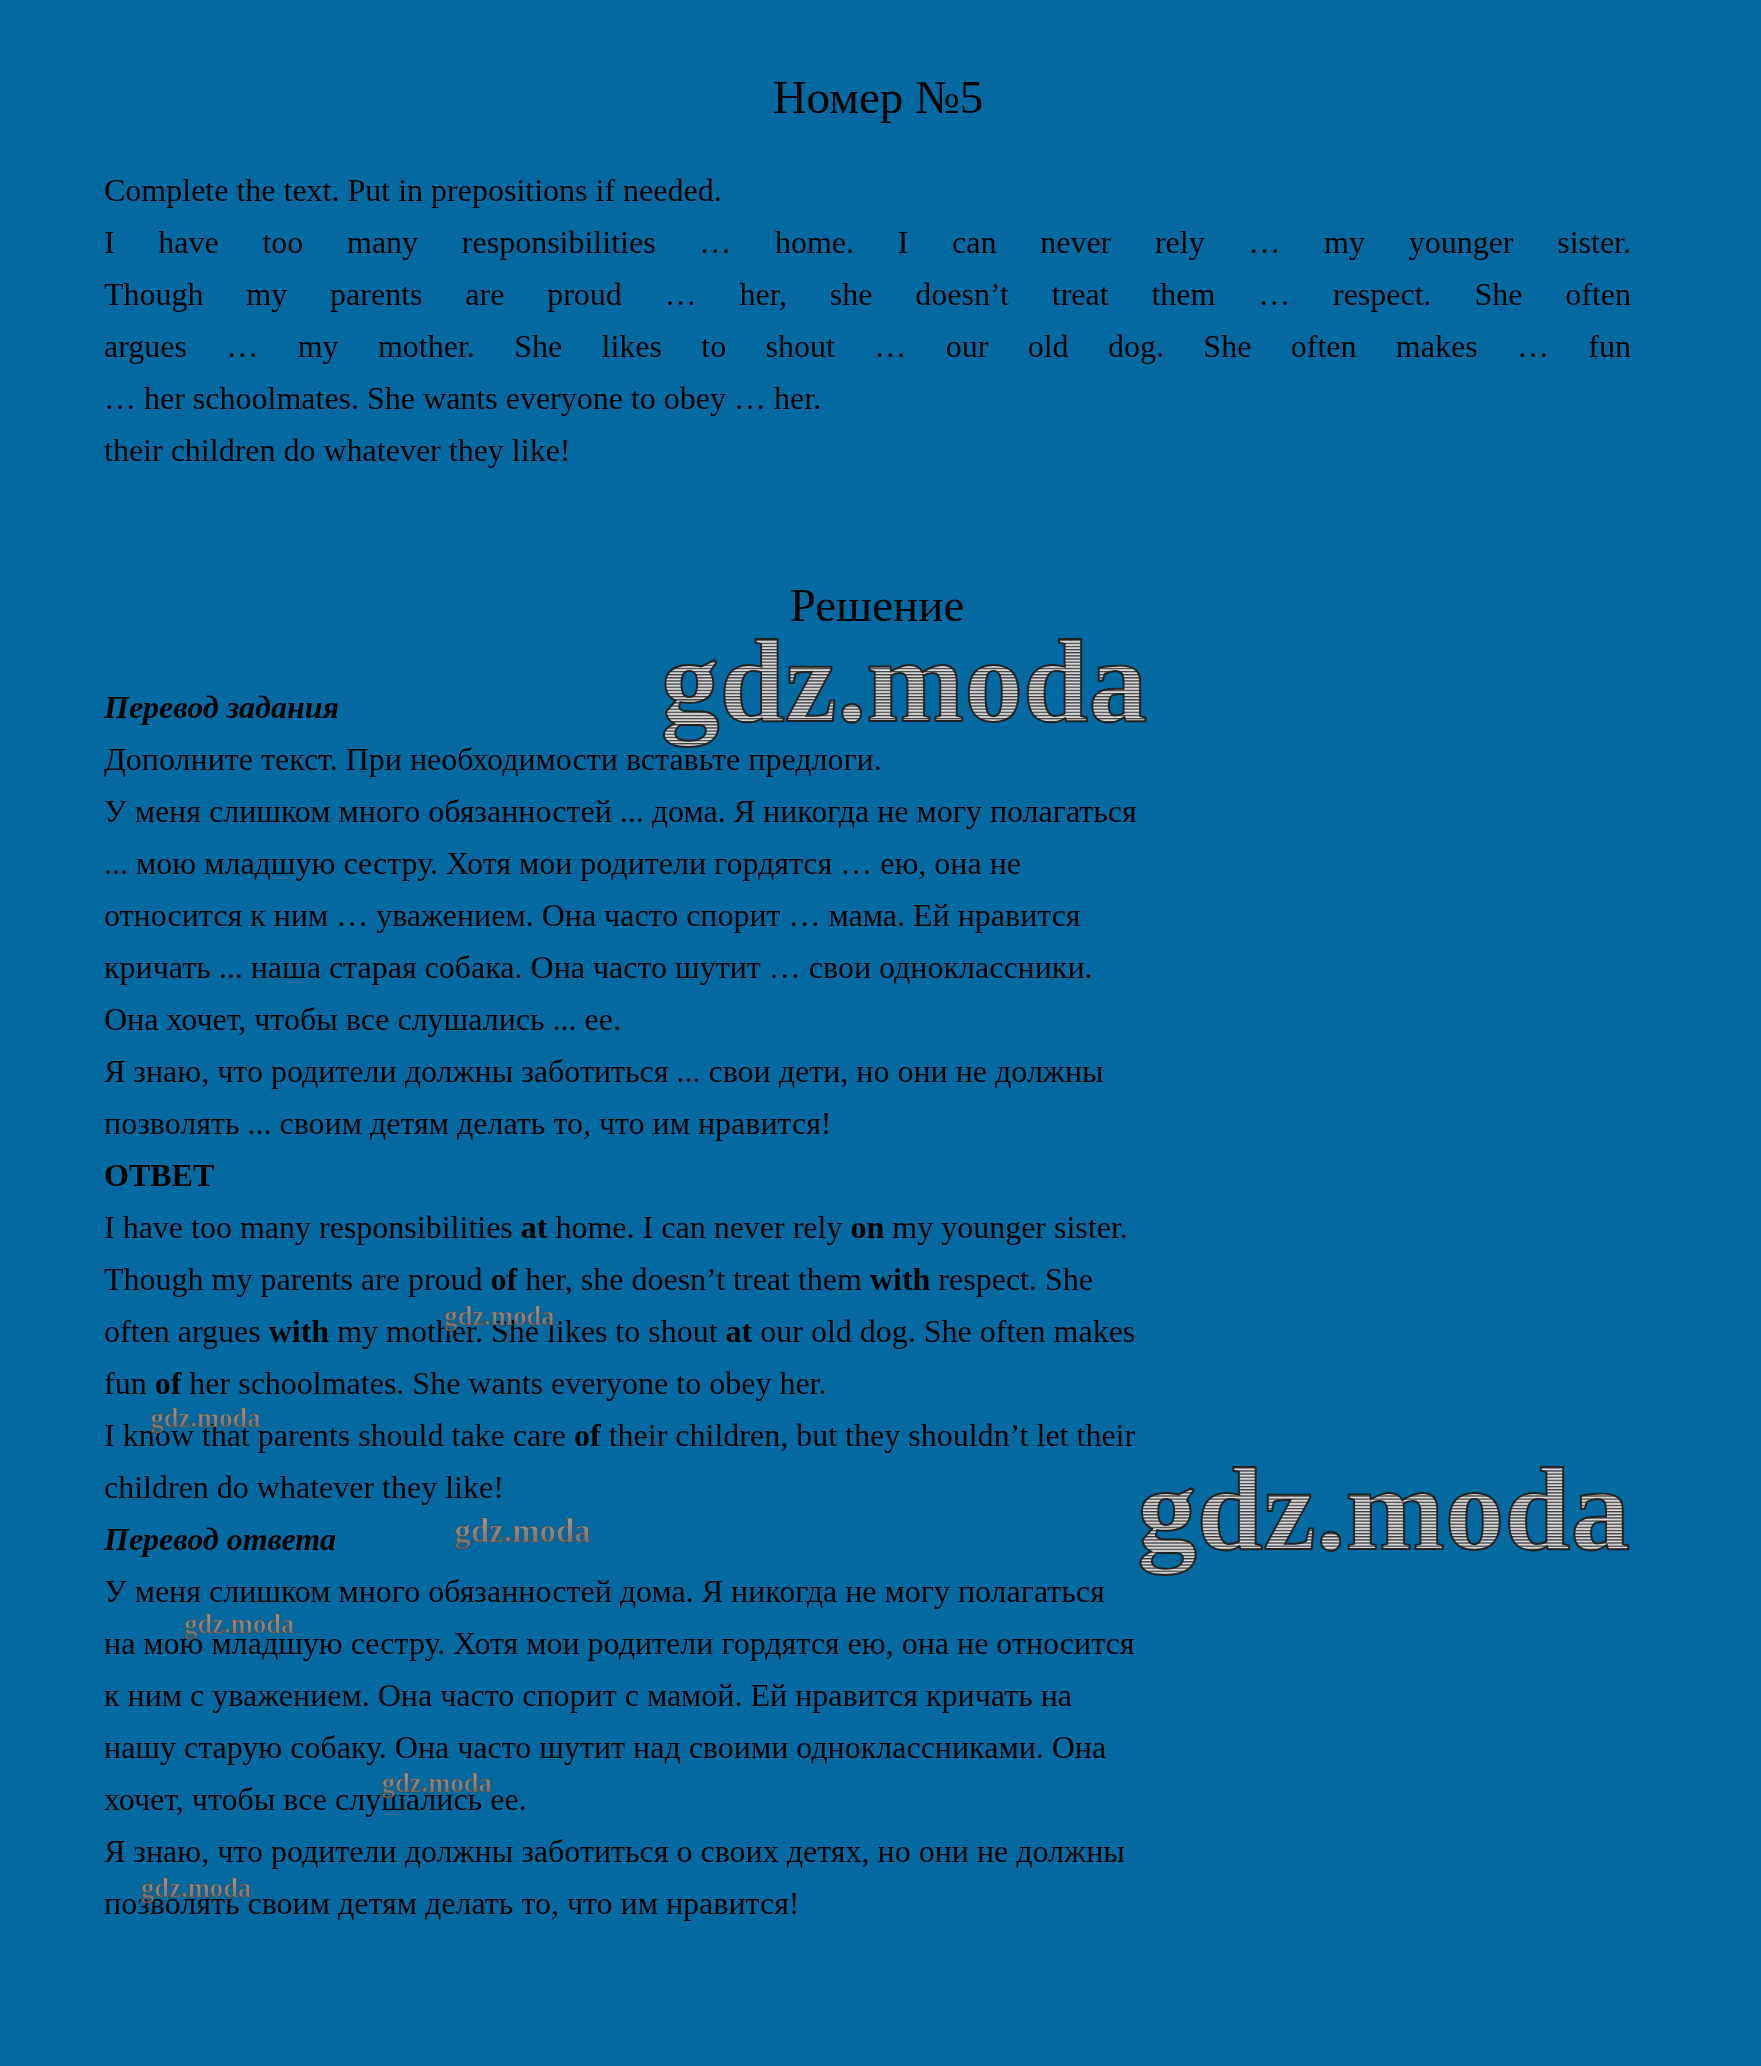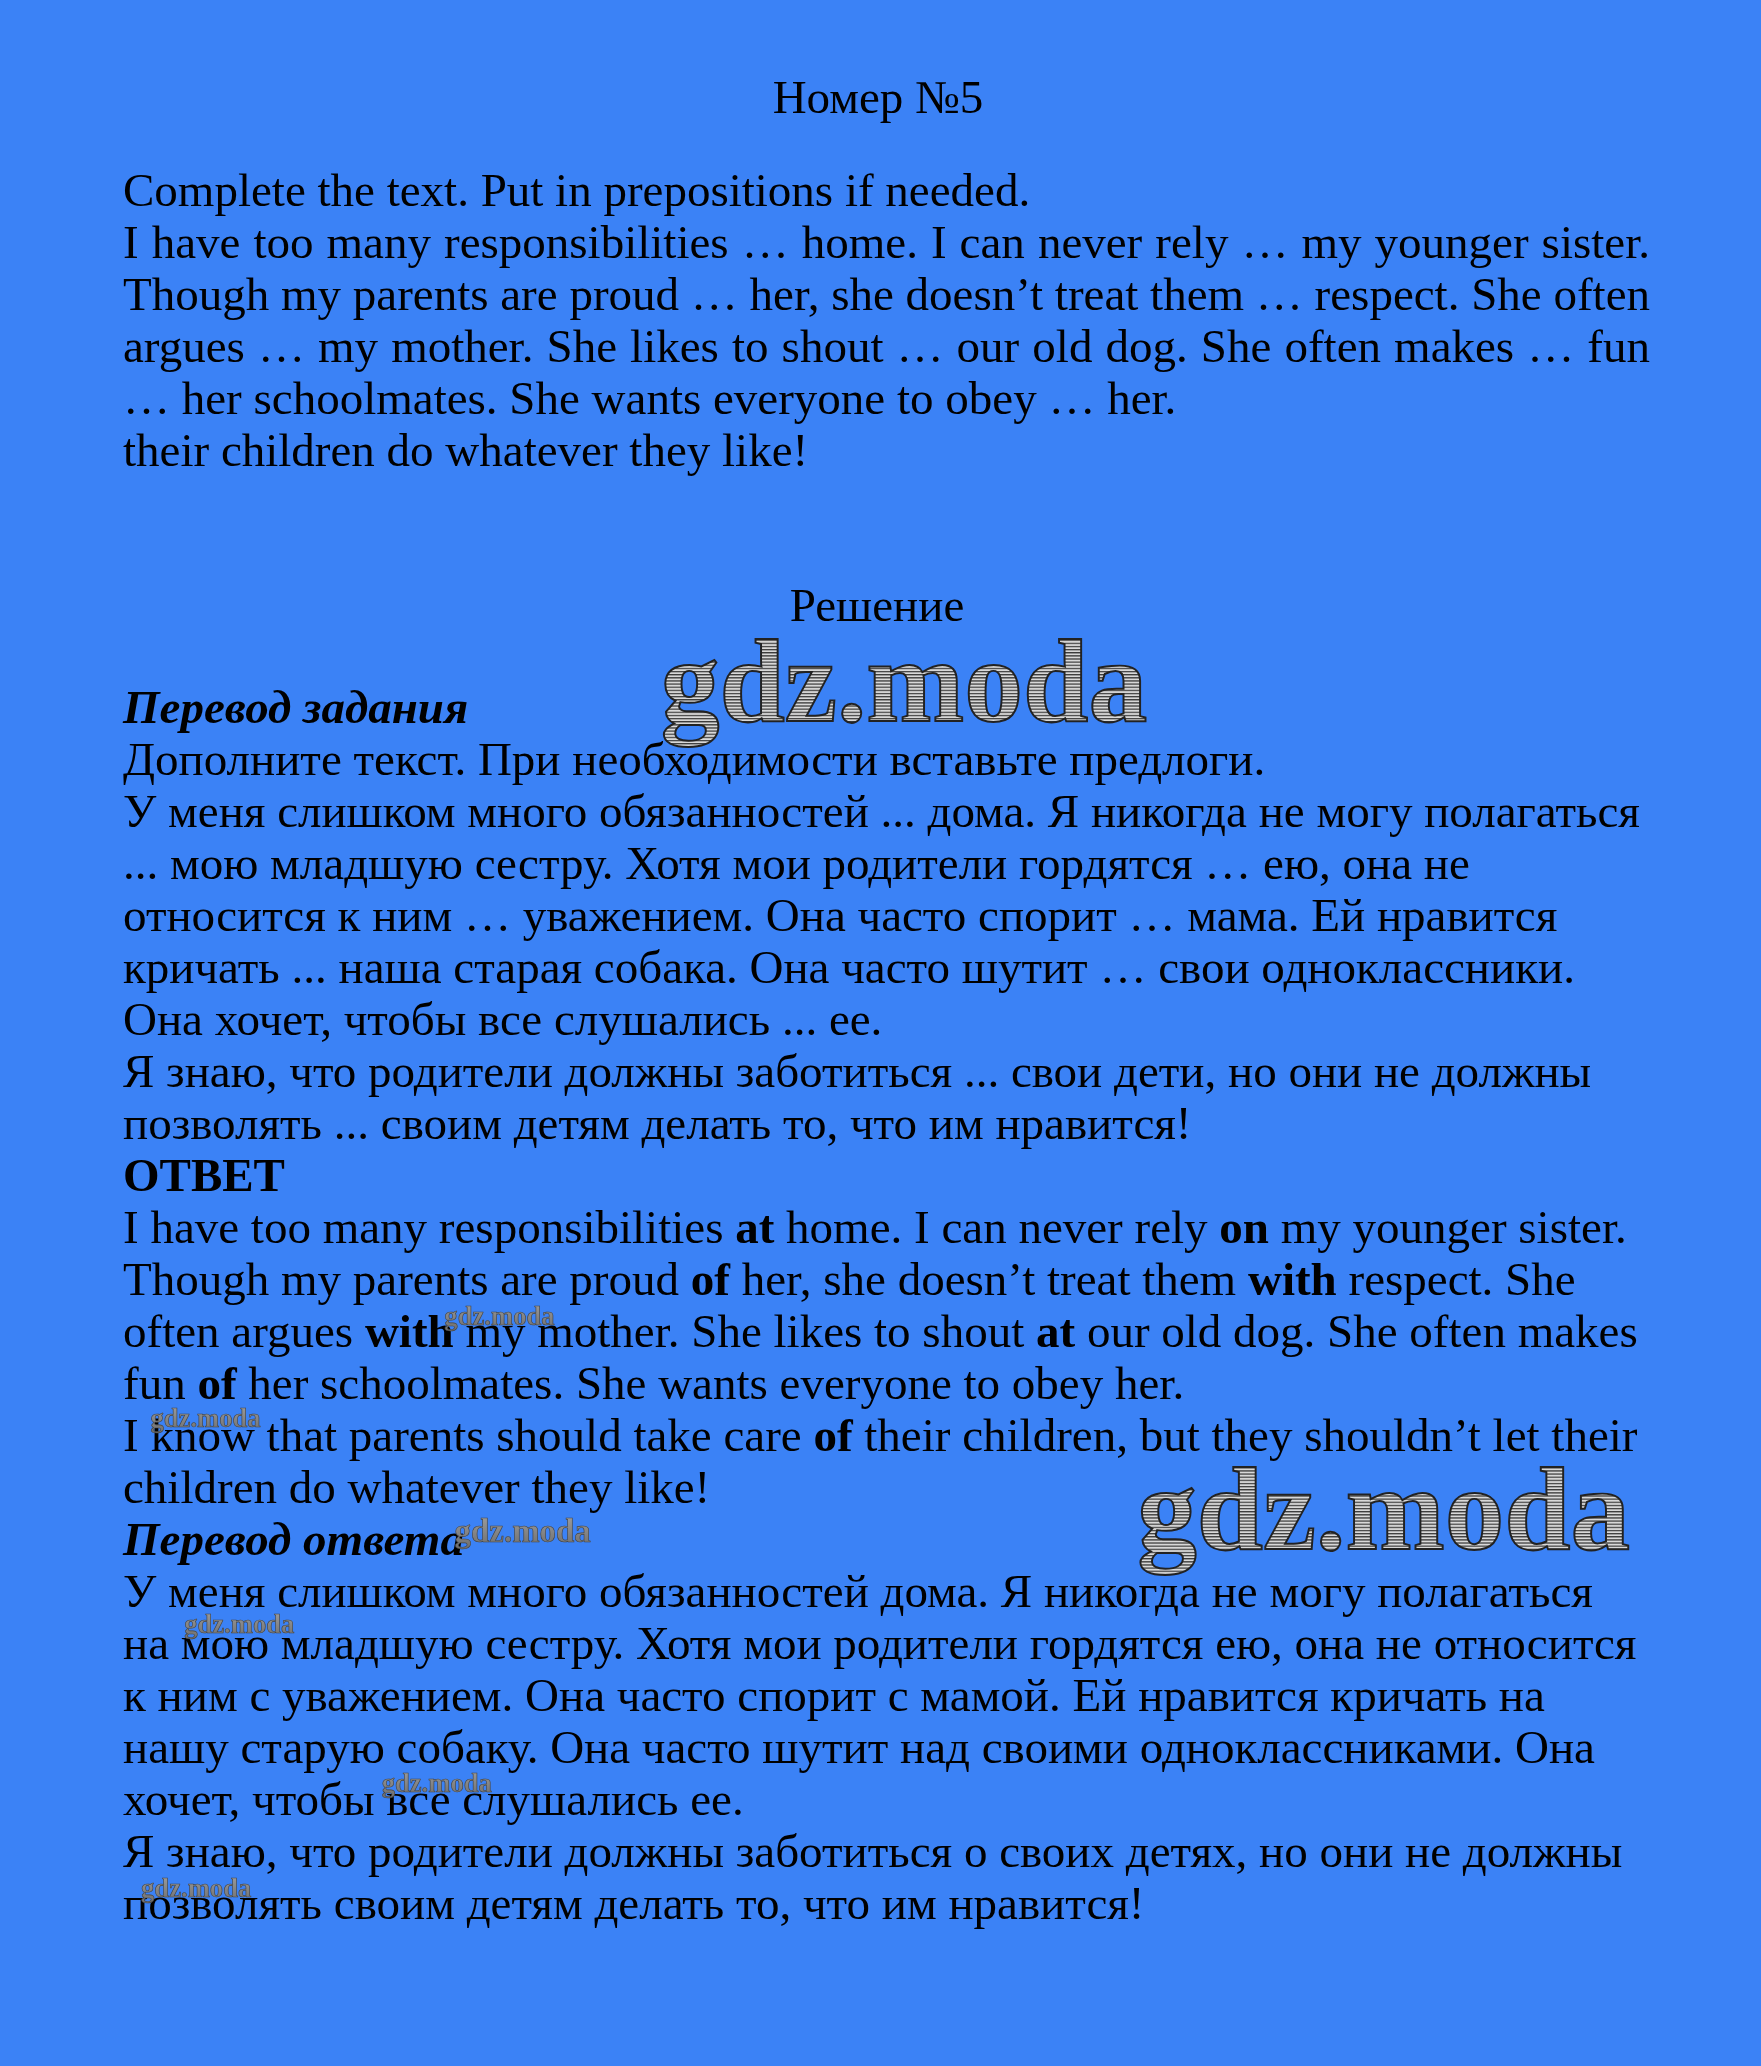--- a/index.html
+++ b/index.html
@@ -1,21 +1,21 @@
 <!DOCTYPE html>
 <html style="font-size:12.5px"><head>
 <meta charset="utf-8">
 <style>
   html, body { margin: 0; padding: 0; background: #ffffff; }
   body { width: 1761px; height: 2066px; position: relative; overflow: hidden;
          font-family: "Liberation Serif", "DejaVu Serif", serif; color: #000; }
-  .page { position: absolute; left: 0; top: 0; width: 1761px; height: 2066px; background: #3b82f6; }
+  .page { position: absolute; left: 0; top: 0; width: 1761px; height: 2066px; background: #0369a1; }
   .title { position: absolute; top: 71px; left: 0; width: 1756px; text-align: center;
            font-size: 47px; line-height: 52px; white-space: nowrap; }
-  .block { position: absolute; left: 123px; font-size: 47px; line-height: 52px; }
+  .block { position: absolute; left: 104px; font-size: 32px; line-height: 52px; }
   .line { display: block; white-space: nowrap; height: 52px; }
   .line.justify { width: 1527px; text-align: justify; text-align-last: justify; }
   .center-head { position: absolute; top: 579px; left: 0; width: 1754px; text-align: center;
                  font-size: 47px; line-height: 52px; white-space: nowrap; }
   .heading-it { font-weight: bold; font-style: italic; }
   .heading-b { font-weight: bold; }
   b.prep { font-weight: bold; }
   .wm-svg { position: absolute; left: 0; top: 0; width: 1761px; height: 2066px; pointer-events: none; }
 </style>
 </head>

